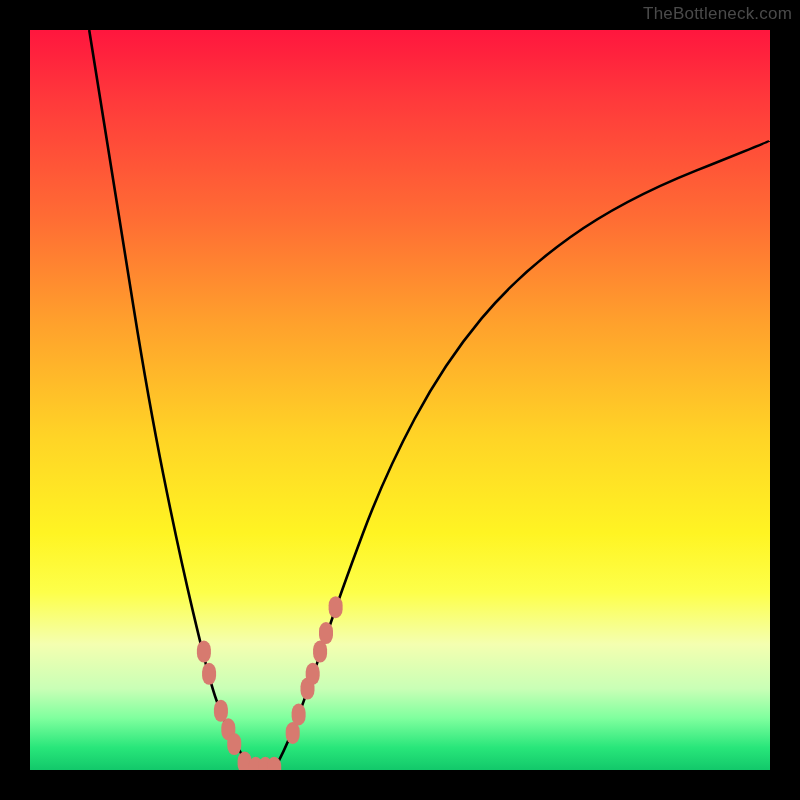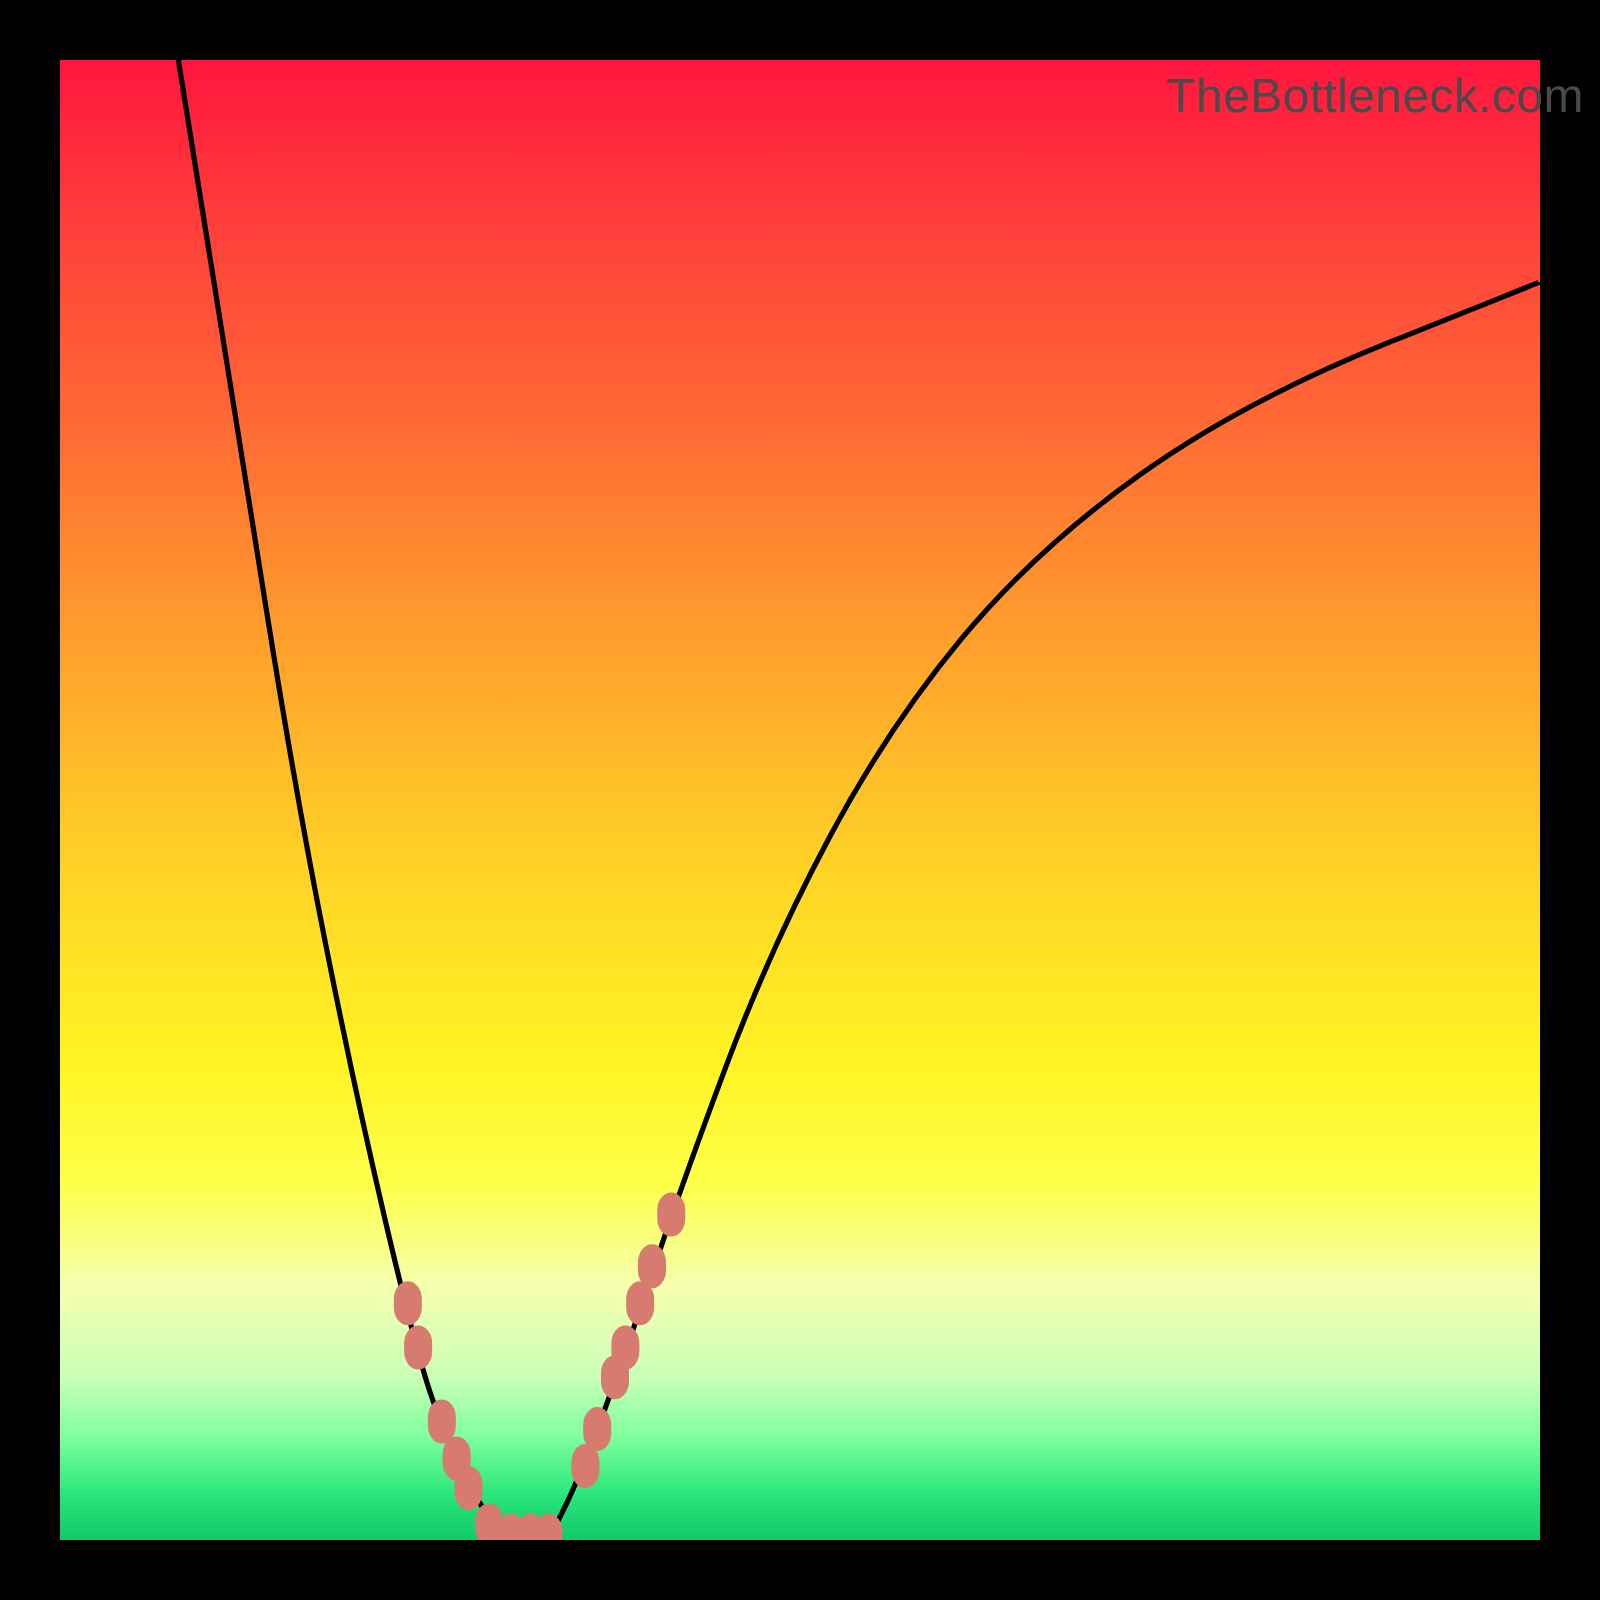--- a/index.html
+++ b/index.html
@@ -38,25 +38,24 @@
       #7fff9e 93%,
       #28e67a 97%,
       #12c86a 100%
     );
   }
   .watermark {
     position: absolute;
     top: 4px;
     right: 8px;
     color: #4a4a4a;
-    font-size: 24px;
+    font-size: 17px;
     font-weight: 500;
     letter-spacing: 0.2px;
     font-family: Arial, Helvetica, sans-serif;
-    margin-top: 31px;
   }
   svg.curves {
     position: absolute;
     top: 0;
     left: 0;
     width: 740px;
     height: 740px;
   }
 </style>
 </head>

